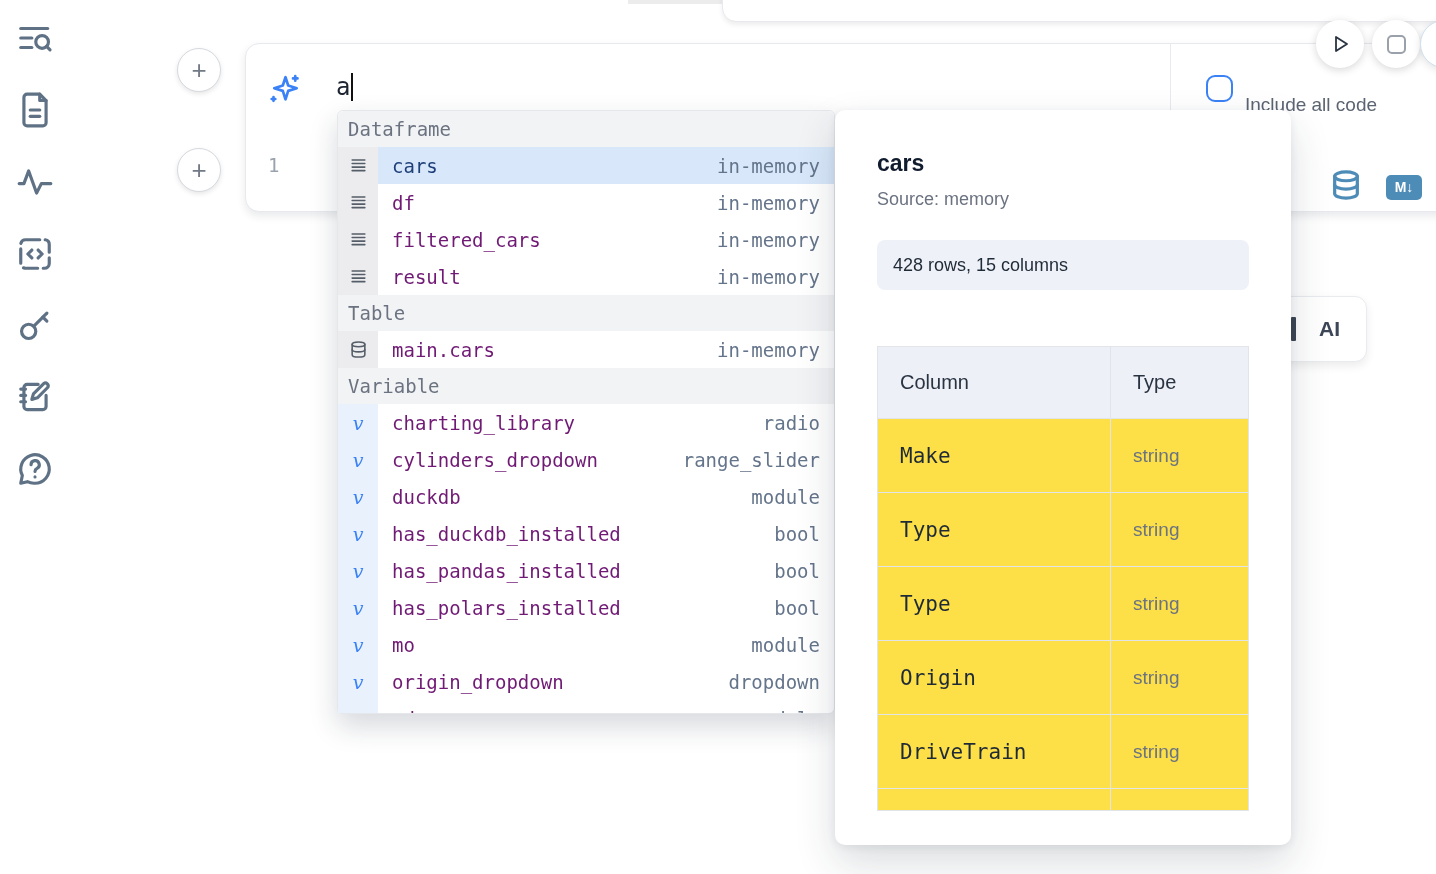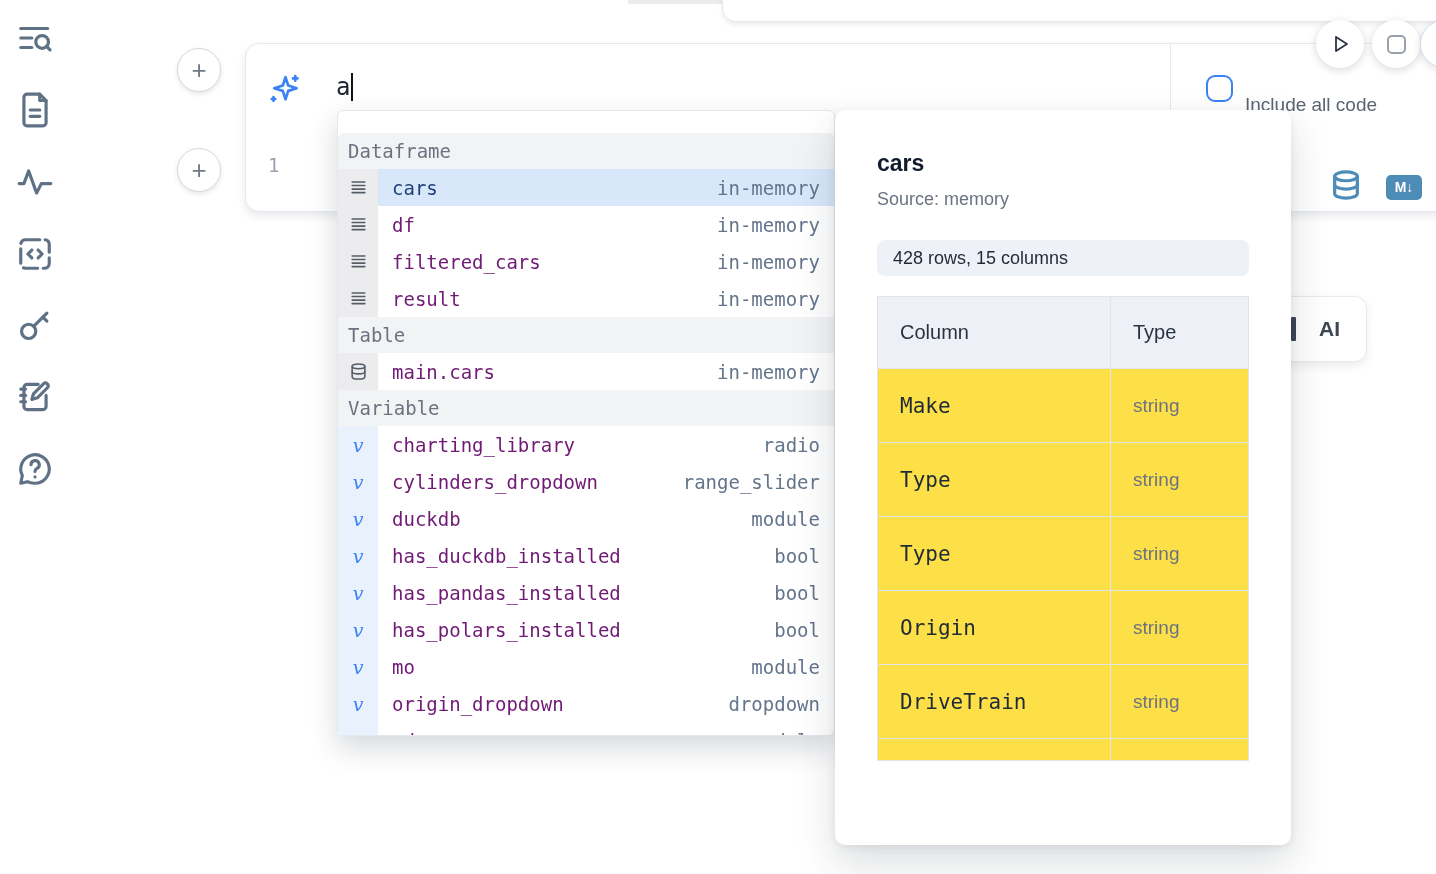--- a/index.html
+++ b/index.html
@@ -57,21 +57,21 @@
   .ai-btn .bar { width:5px; height:24px; background:#3c4656; margin-left:60px; border-radius:1px; }
   .ai-btn .lbl { font-size:21px; font-weight:bold; color:#3c4656; margin-left:23px; }
 
   
   .ac { position:absolute; left:337px; top:110px; width:498px; background:#fff; z-index:20;
         border:1px solid #e5e7eb; border-radius:6px;
         box-shadow:0 12px 28px rgba(30,41,59,.18);
         font-family:"DejaVu Sans Mono", monospace; font-size:19px; }
   .ac-header { height:36px; background:#f2f3f5; color:#6b7280; display:flex; align-items:center;
                padding-left:10px; }
-  .ac-header.first { border-radius:6px 6px 0 0;margin-top:22px; }
+  .ac-header.first { border-radius:6px 6px 0 0; }
   .ac-row { height:37px; display:flex; align-items:center; cursor:pointer; }
   .ac-row .gut { width:40px; height:100%; flex:none; background:#ececef; display:flex;
                  align-items:center; justify-content:center; }
   .ac-row.var .gut { background:#e9f2fc; }
   .ac-row .body { flex:1; height:100%; display:flex; align-items:center; padding:0 14px;
                   white-space:nowrap; }
   .ac-row.sel .body { background:#d8e8fa; }
   .ac-row .nm { color:#701a75; }
   .ac-row.sel .nm { color:#1e3f7a; }
   .ac-row .tp { margin-left:auto; color:#64748b; flex:none; }
@@ -79,23 +79,23 @@
   .ac-row.partial .gut, .ac-row.partial .body { height:37px; }
   .gut svg { width:19px; height:19px; stroke:#555e68; fill:none; stroke-width:2; stroke-linecap:round; }
   .var-glyph { font-family:"DejaVu Serif", serif; font-style:italic; color:#3b82f6; font-size:19px; }
 
   
   .popup { position:absolute; left:835px; top:110px; width:456px; height:735px; background:#fff;
            border-radius:10px; box-shadow:0 18px 40px rgba(30,41,59,.16), 0 2px 8px rgba(30,41,59,.08);
            z-index:30; padding:40px 42px 0 42px; }
   .popup-title { font-size:23px; font-weight:bold; color:#111b2e; }
   .popup-source { font-size:18px; color:#6b7280; margin-top:12px; }
-  .popup-pill { margin-top:30px; height:36px; background:#eef1f7; border-radius:8px;
+  .popup-pill { margin-top:30px; height:50px; background:#eef1f7; border-radius:8px;
                 display:flex; align-items:center; padding-left:16px; font-size:18px; color:#1f2a37; }
-  .ptable { margin-top:20px; height:465px; overflow:hidden; border:1px solid #e1e5ea; }
+  .ptable { margin-top:56px; height:465px; overflow:hidden; border:1px solid #e1e5ea; }
   .ptr { display:flex; border-bottom:1px solid #e1e5ea; background:#fde047; }
   .ptr.head { background:#edf1f7; height:72px; }
   .ptr:not(.head) { height:74px; }
   .ptd { display:flex; align-items:center; padding-left:22px; }
   .ptd.c1 { width:233px; border-right:1px solid #e1e5ea; }
   .ptd.c2 { flex:1; }
   .ptr.head .ptd { font-size:20px; color:#2a3342; }
   .ptr:not(.head) .ptd.c1 { font-family:"DejaVu Sans Mono", monospace; font-size:21px; color:#1f2a37; }
   .ptr:not(.head) .ptd.c2 { font-size:19px; color:#6b7280; }
 </style>

